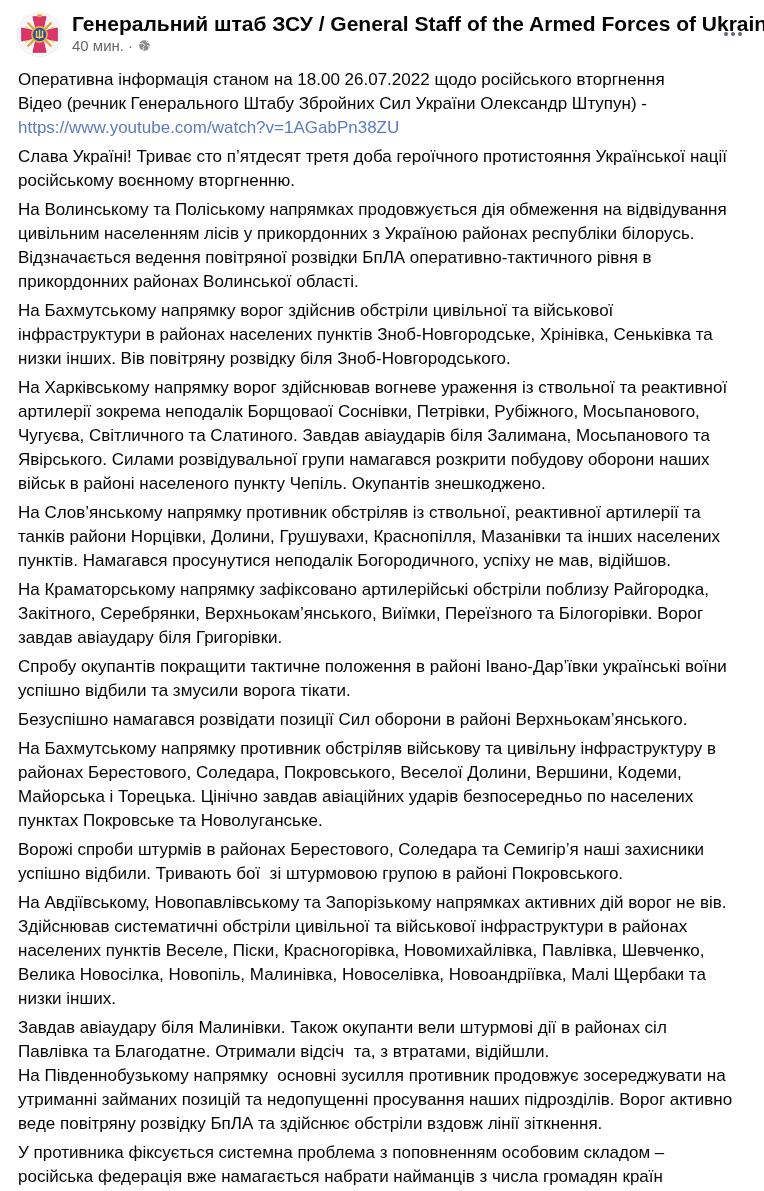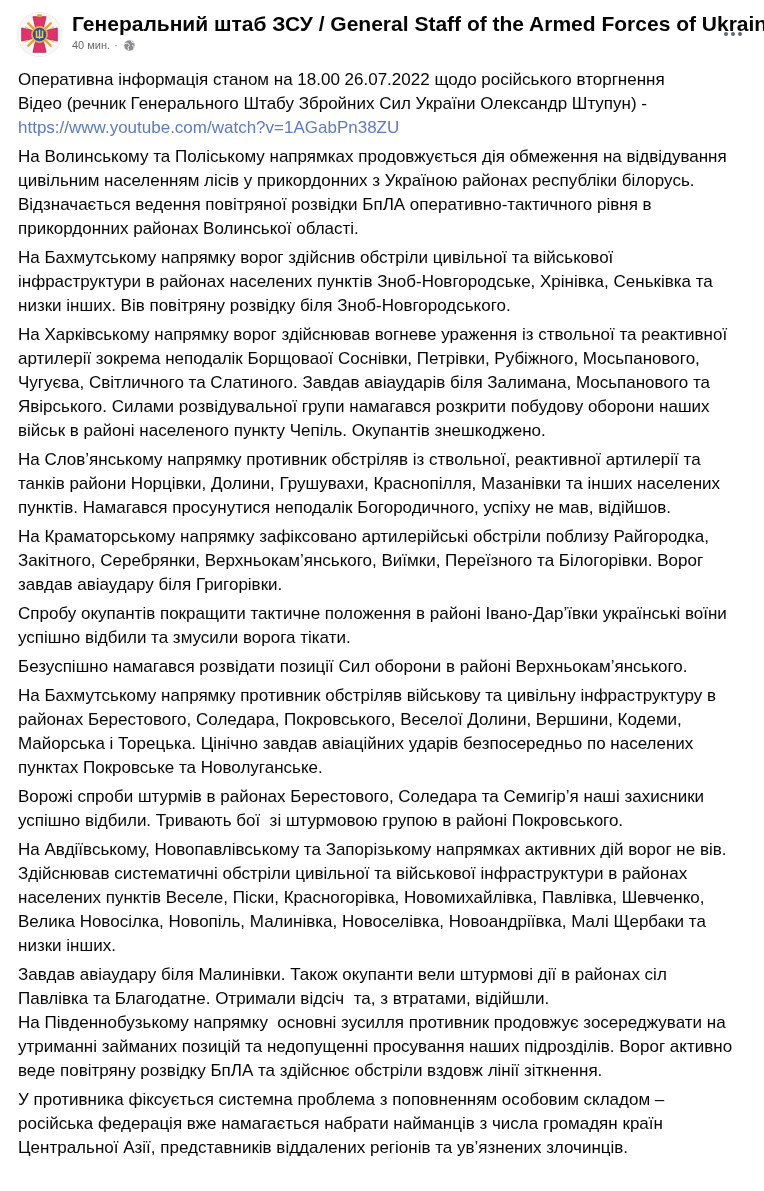--- a/index.html
+++ b/index.html
@@ -56,21 +56,21 @@
     display: inline-flex;
     width: 16px;
     height: 16px;
     flex: 0 0 16px;
   }
   .meta-row {
     display: flex;
     align-items: center;
     gap: 4px;
     margin-top: 3px;
-    font-size: 11px;
+    font-size: 15px;
     color: #65676b;
     line-height: 17px;
   }
   .meta-row .timestamp { cursor: pointer; }
   .globe { display: inline-flex; width: 13px; height: 13px; margin-left: 1px; }
   .more-btn {
     position: absolute;
     top: 24px;
     right: 18px;
     display: flex;
@@ -172,20 +172,21 @@
 
     <div class="more-btn" title="">
       <i></i>
       <i></i>
       <i></i>
     </div>
   </div>
 
   <div class="body-text">
       <p>Оперативна інформація станом на 18.00 26.07.2022 щодо російського вторгнення<br>Відео (речник Генерального Штабу Збройних Сил України Олександр Штупун) -<br><a href="#">https://www.youtube.com/watch?v=1AGabPn38ZU</a></p>
+      <p>Слава Україні! Триває сто п’ятдесят третя доба героїчного протистояння Української нації російському воєнному вторгненню.</p>
       <p>На Волинському та Поліському напрямках продовжується дія обмеження на відвідування цивільним населенням лісів у прикордонних з Україною районах республіки білорусь. Відзначається ведення повітряної розвідки БпЛА оперативно-тактичного рівня в прикордонних районах Волинської області.</p>
       <p>На Бахмутському напрямку ворог здійснив обстріли цивільної та військової інфраструктури в районах населених пунктів Зноб-Новгородське, Хрінівка, Сеньківка та низки інших. Вів повітряну розвідку біля Зноб-Новгородського.</p>
       <p>На Харківському напрямку ворог здійснював вогневе ураження із ствольної та реактивної артилерії зокрема неподалік Борщоваої Соснівки, Петрівки, Рубіжного, Мосьпанового, Чугуєва, Світличного та Слатиного. Завдав авіаударів біля Залимана, Мосьпанового та Явірського. Силами розвідувальної групи намагався розкрити побудову оборони наших військ в районі населеного пункту Чепіль. Окупантів знешкоджено.</p>
       <p>На Слов’янському напрямку противник обстріляв із ствольної, реактивної артилерії та танків райони Норцівки, Долини, Грушувахи, Краснопілля, Мазанівки та інших населених пунктів. Намагався просунутися неподалік Богородичного, успіху не мав, відійшов.</p>
       <p>На Краматорському напрямку зафіксовано артилерійські обстріли поблизу Райгородка, Закітного, Серебрянки, Верхньокам’янського, Виїмки, Переїзного та Білогорівки. Ворог завдав авіаудару біля Григорівки.</p>
       <p>Спробу окупантів покращити тактичне положення в районі Івано-Дар’ївки українські воїни успішно відбили та змусили ворога тікати.</p>
       <p>Безуспішно намагався розвідати позиції Сил оборони в районі Верхньокам’янського.</p>
       <p>На Бахмутському напрямку противник обстріляв військову та цивільну інфраструктуру в районах Берестового, Соледара, Покровського, Веселої Долини, Вершини, Кодеми, Майорська і Торецька. Цінічно завдав авіаційних ударів безпосередньо по населених пунктах Покровське та Новолуганське.</p>
       <p>Ворожі спроби штурмів в районах Берестового, Соледара та Семигір’я наші захисники успішно відбили. Тривають бої  зі штурмовою групою в районі Покровського.</p>
       <p>На Авдіївському, Новопавлівському та Запорізькому напрямках активних дій ворог не вів. Здійснював систематичні обстріли цивільної та військової інфраструктури в районах населених пунктів Веселе, Піски, Красногорівка, Новомихайлівка, Павлівка, Шевченко, Велика Новосілка, Новопіль, Малинівка, Новоселівка, Новоандріївка, Малі Щербаки та низки інших.</p>

